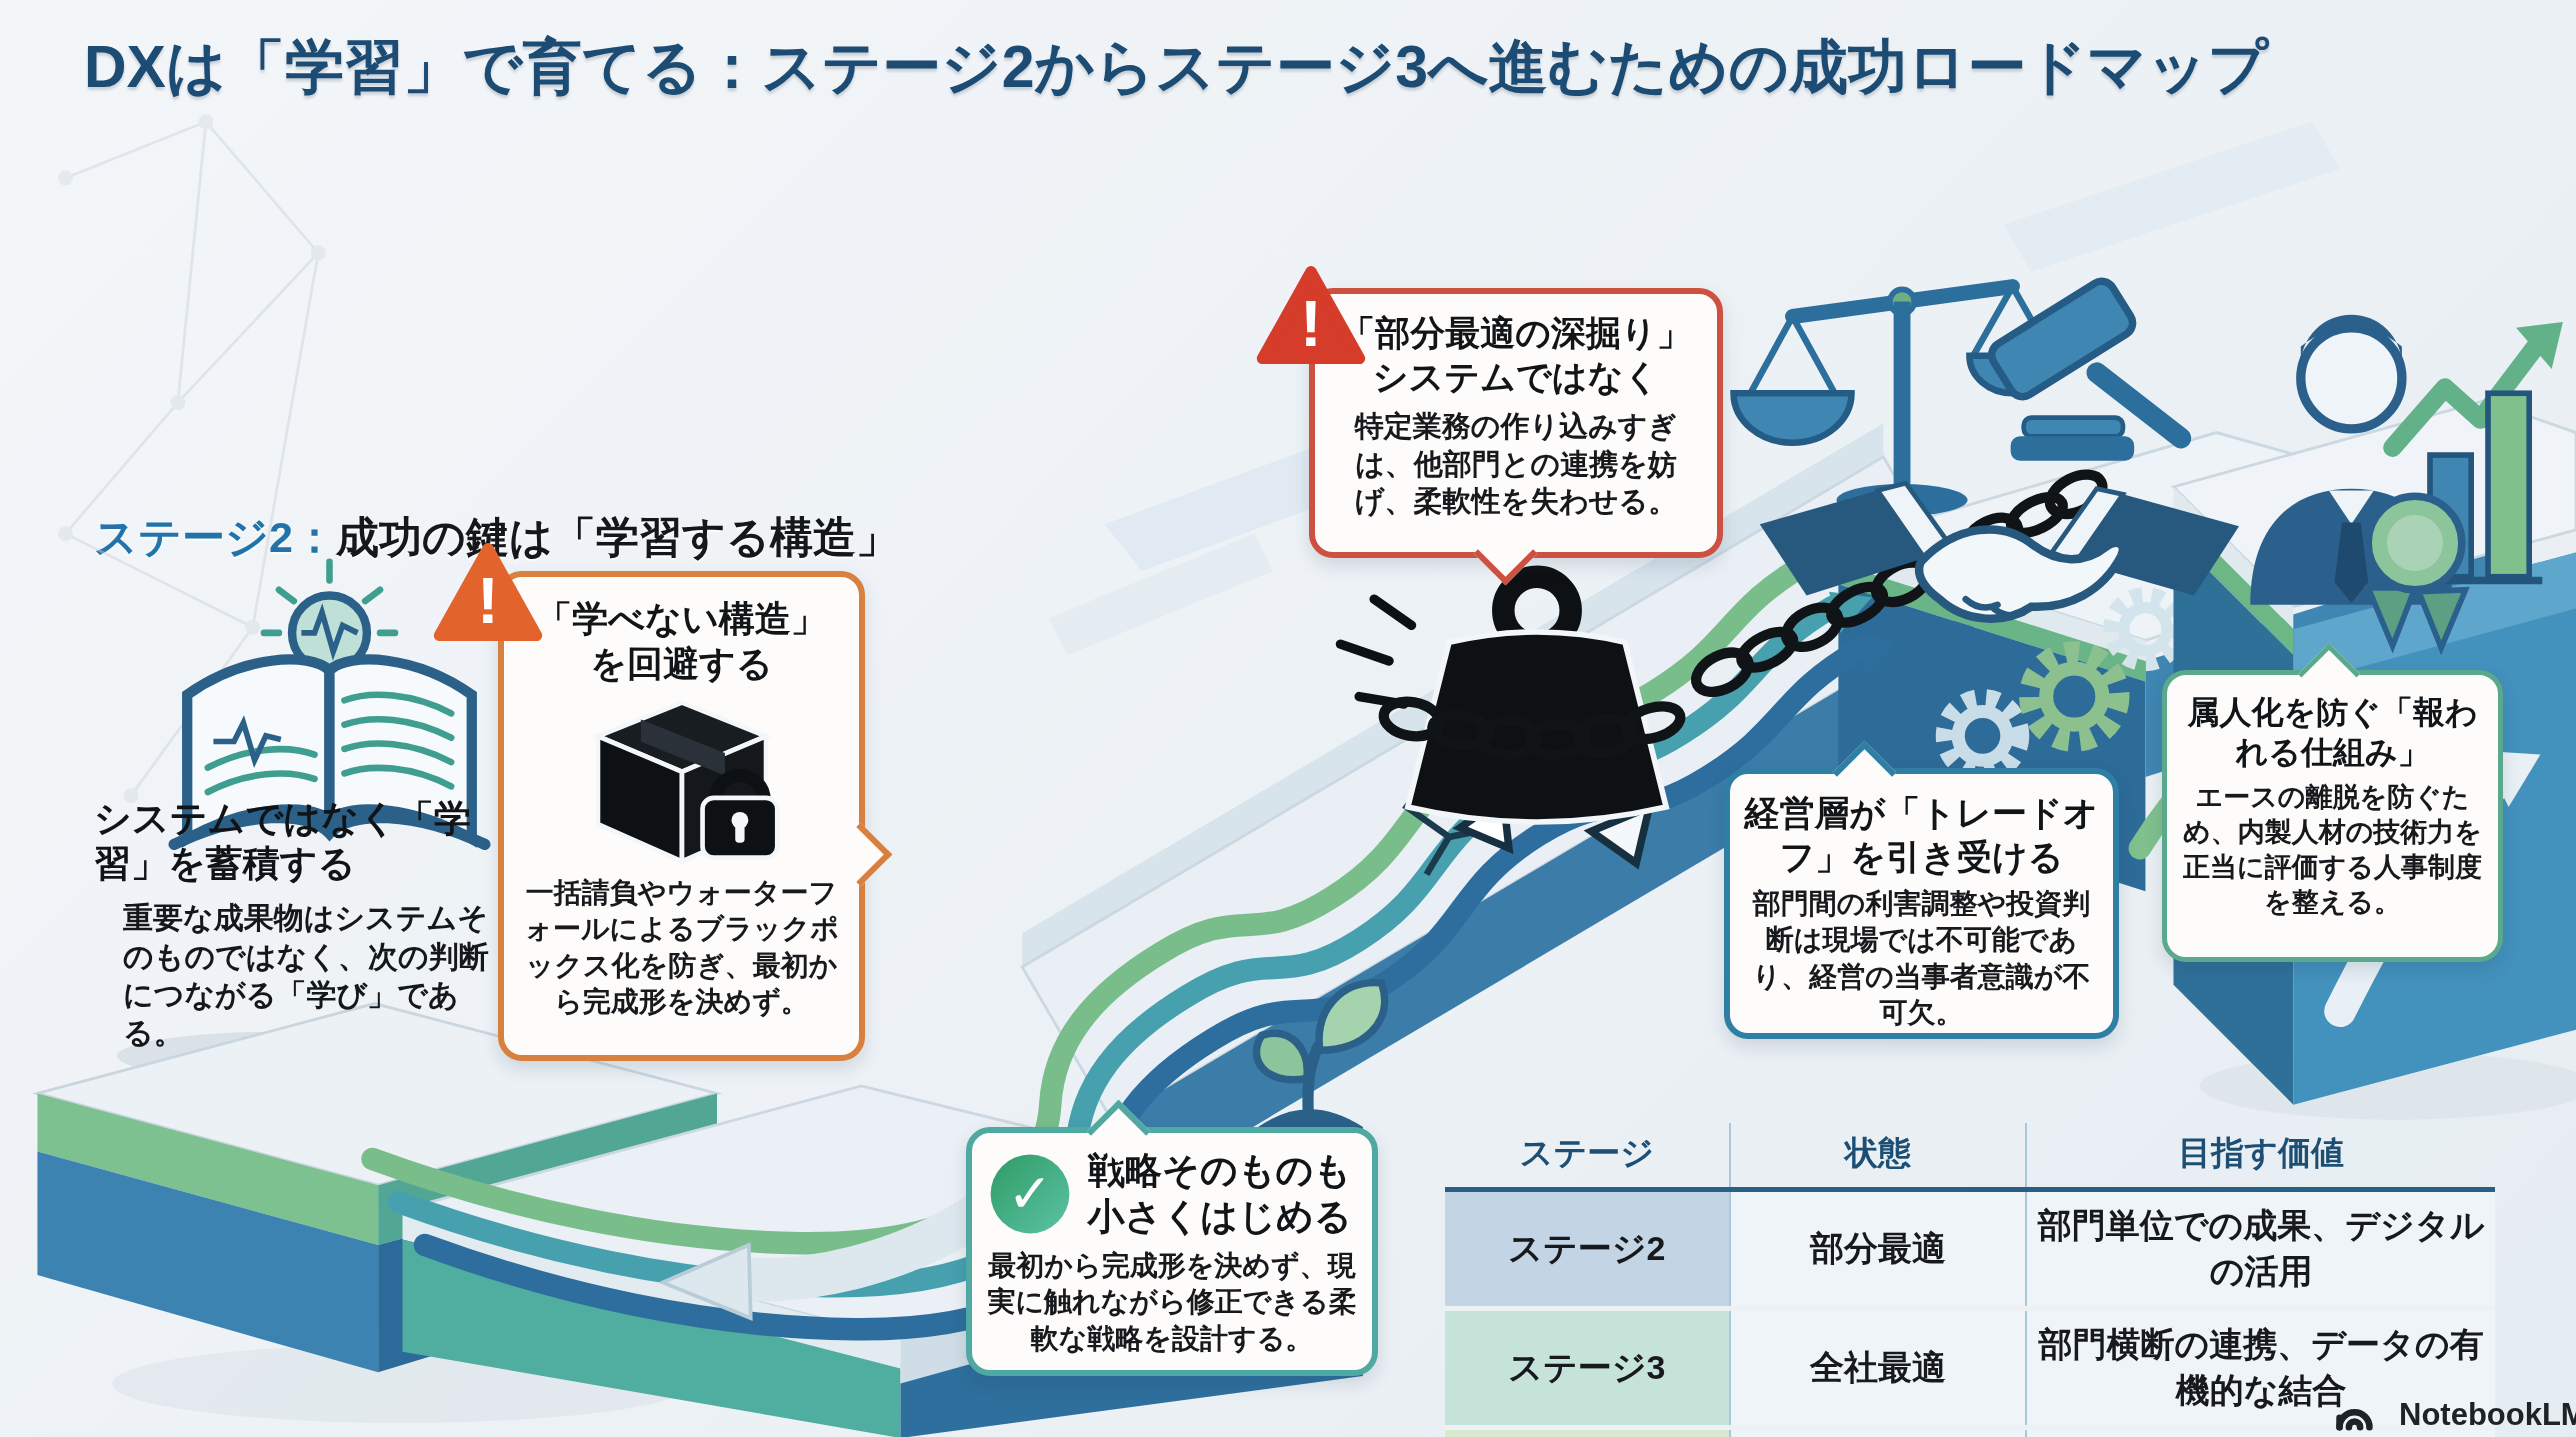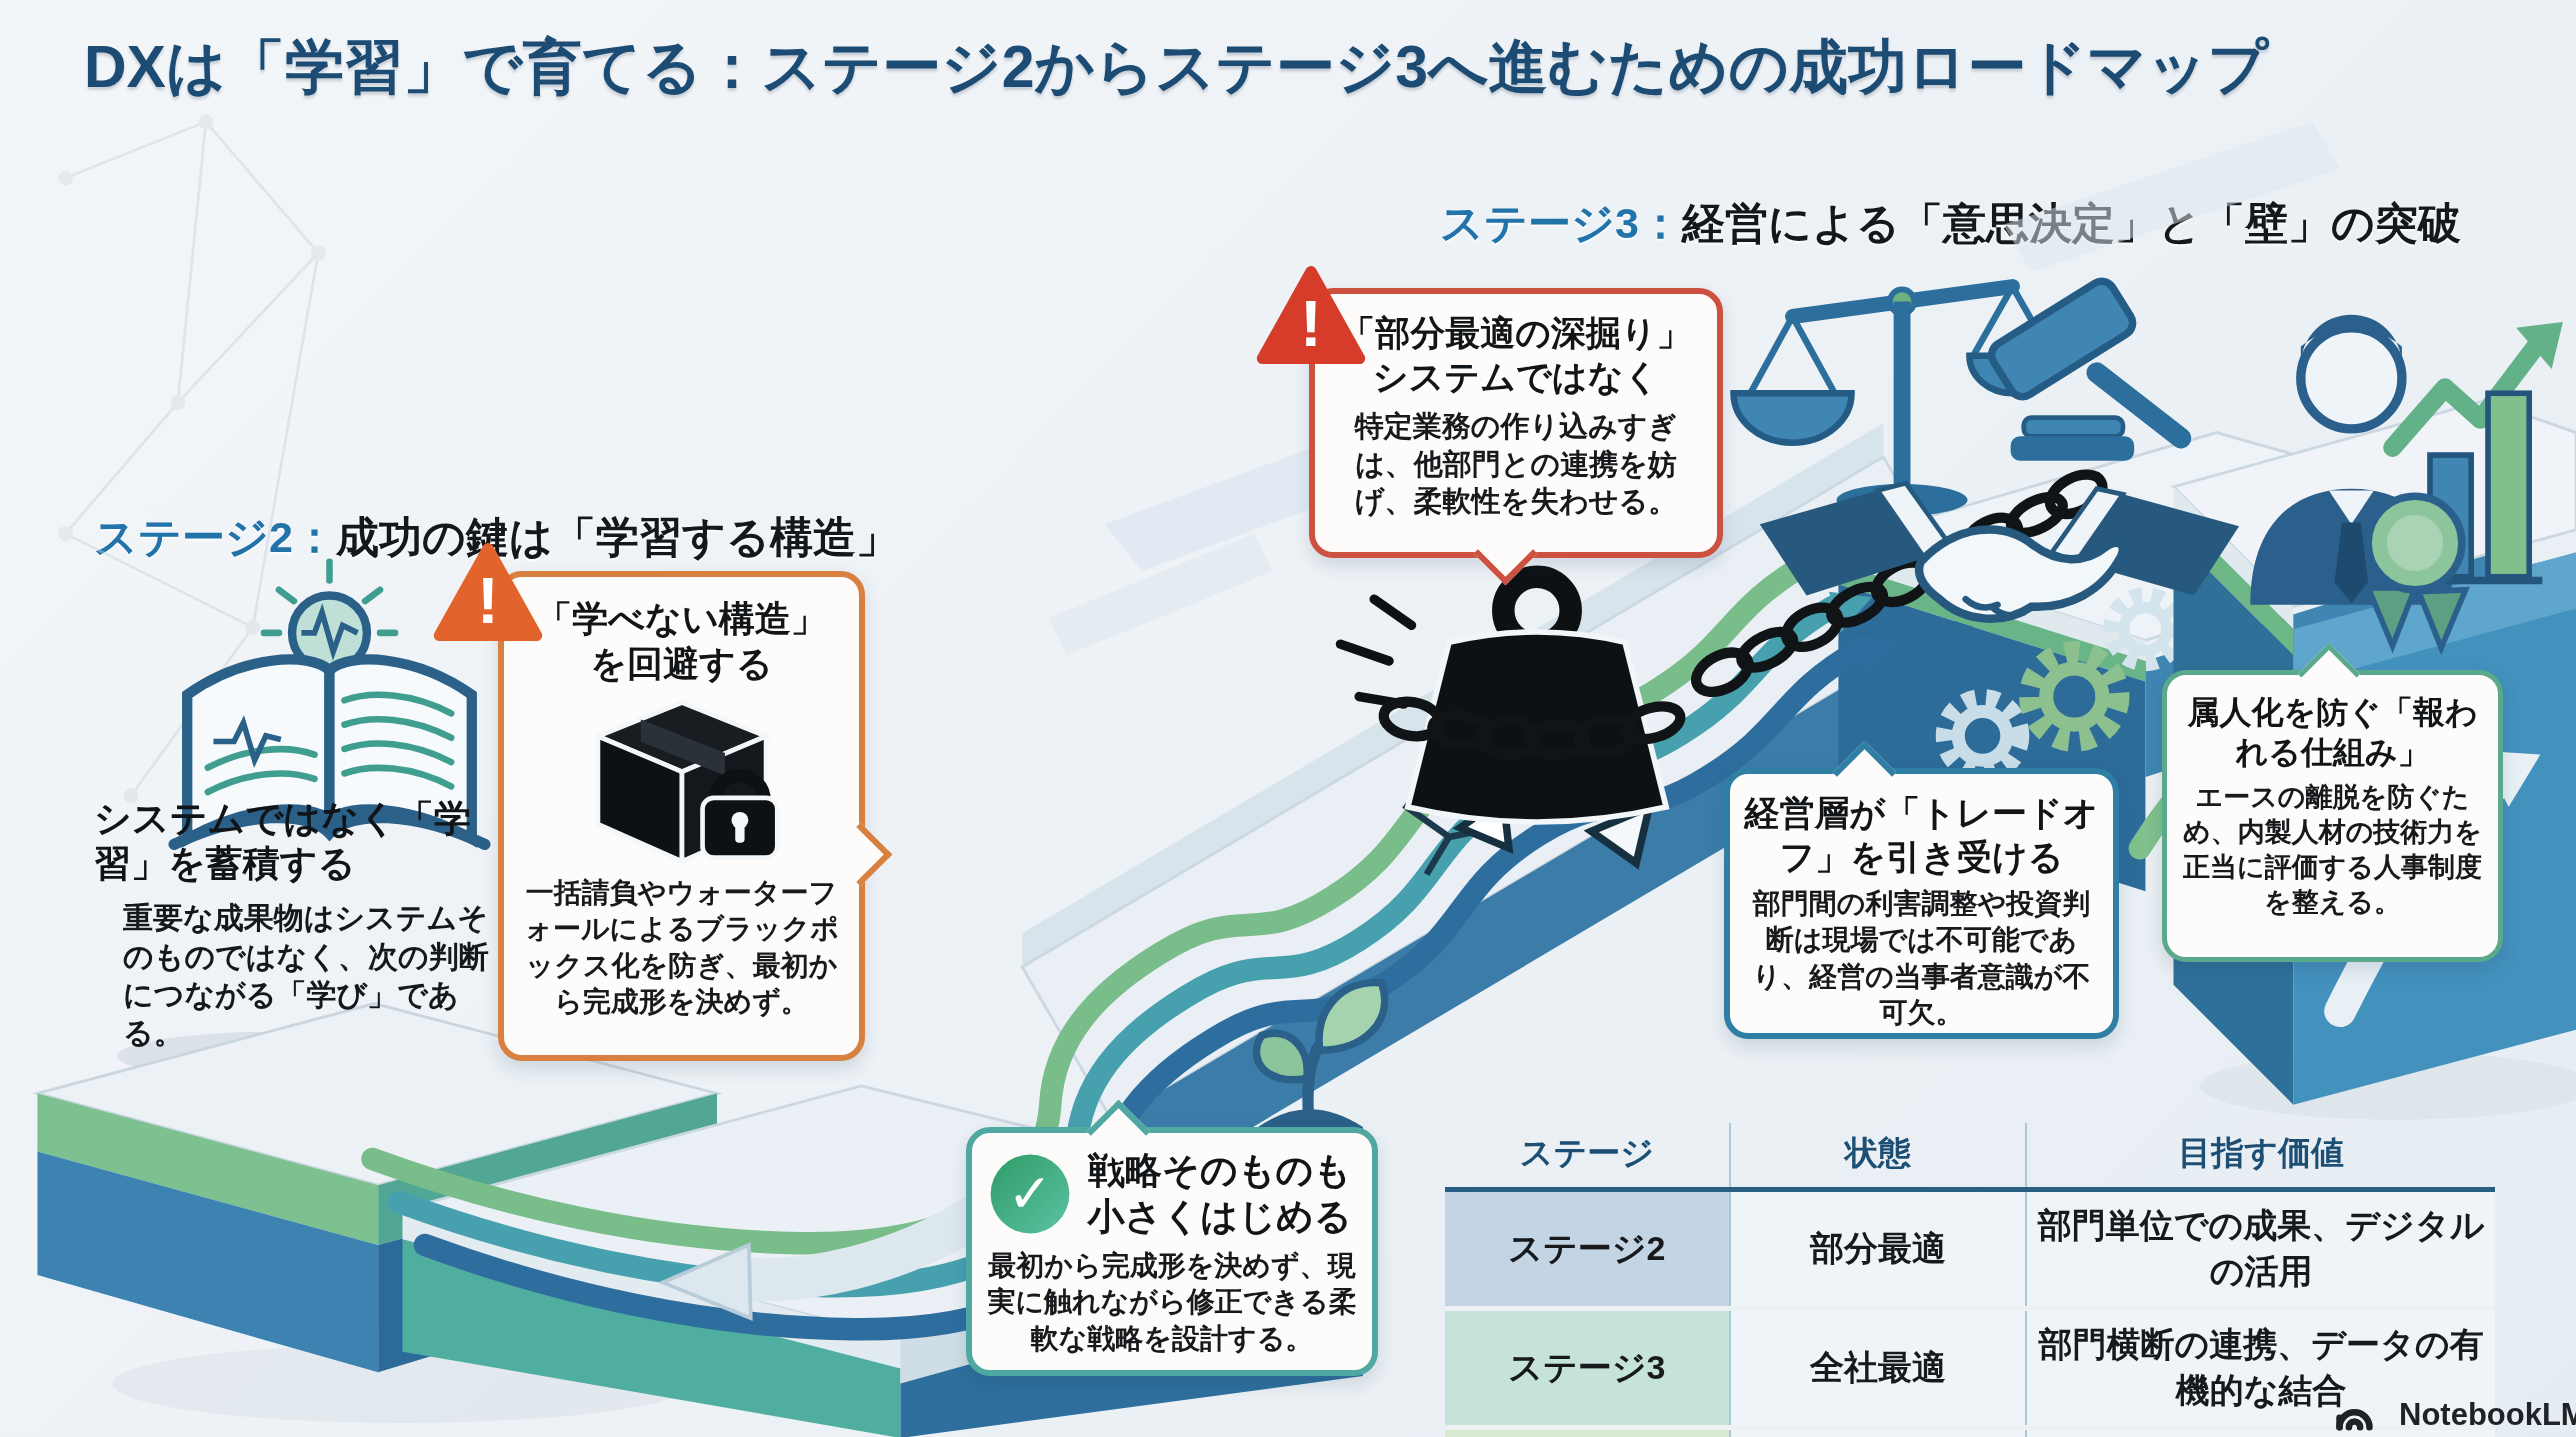--- a/index.html
+++ b/index.html
@@ -302,23 +302,20 @@
       <path d="M1344,1204 Q1398,1166 1456,1204 L1456,1214 L1344,1214 Z" fill="#2b6089"></path>
     </g>
   </svg>
 
   <div class="abs page-title jp">DXは「学習」で育てる：ステージ2からステージ3へ進むための成功ロードマップ</div>
 
   <div class="abs stage-heading jp" id="stage2-heading">
     <span class="lbl">ステージ2：</span><span class="txt">成功の鍵は「学習する構造」</span>
   </div>
 
-  <div class="abs stage-heading jp" id="stage3-heading">
-    <span class="lbl">ステージ3：</span><span class="txt">経営による「意思決定」と「壁」の突破</span>
-  </div>
 
   <div class="abs learning-block jp" style="z-index:5;">
     <div class="learning-title">システムではなく「学習」を蓄積する</div>
     <div class="learning-body">重要な成果物はシステムそのものではなく、次の判断につながる「学び」である。</div>
   </div>
 
   <div class="callout jp" id="avoid-callout">
     <div class="tail"></div>
     <div class="title">「学べない構造」を回避する</div>
     <svg width="198" height="174" viewBox="0 0 212 186" style="margin:9.4px auto 0;">

